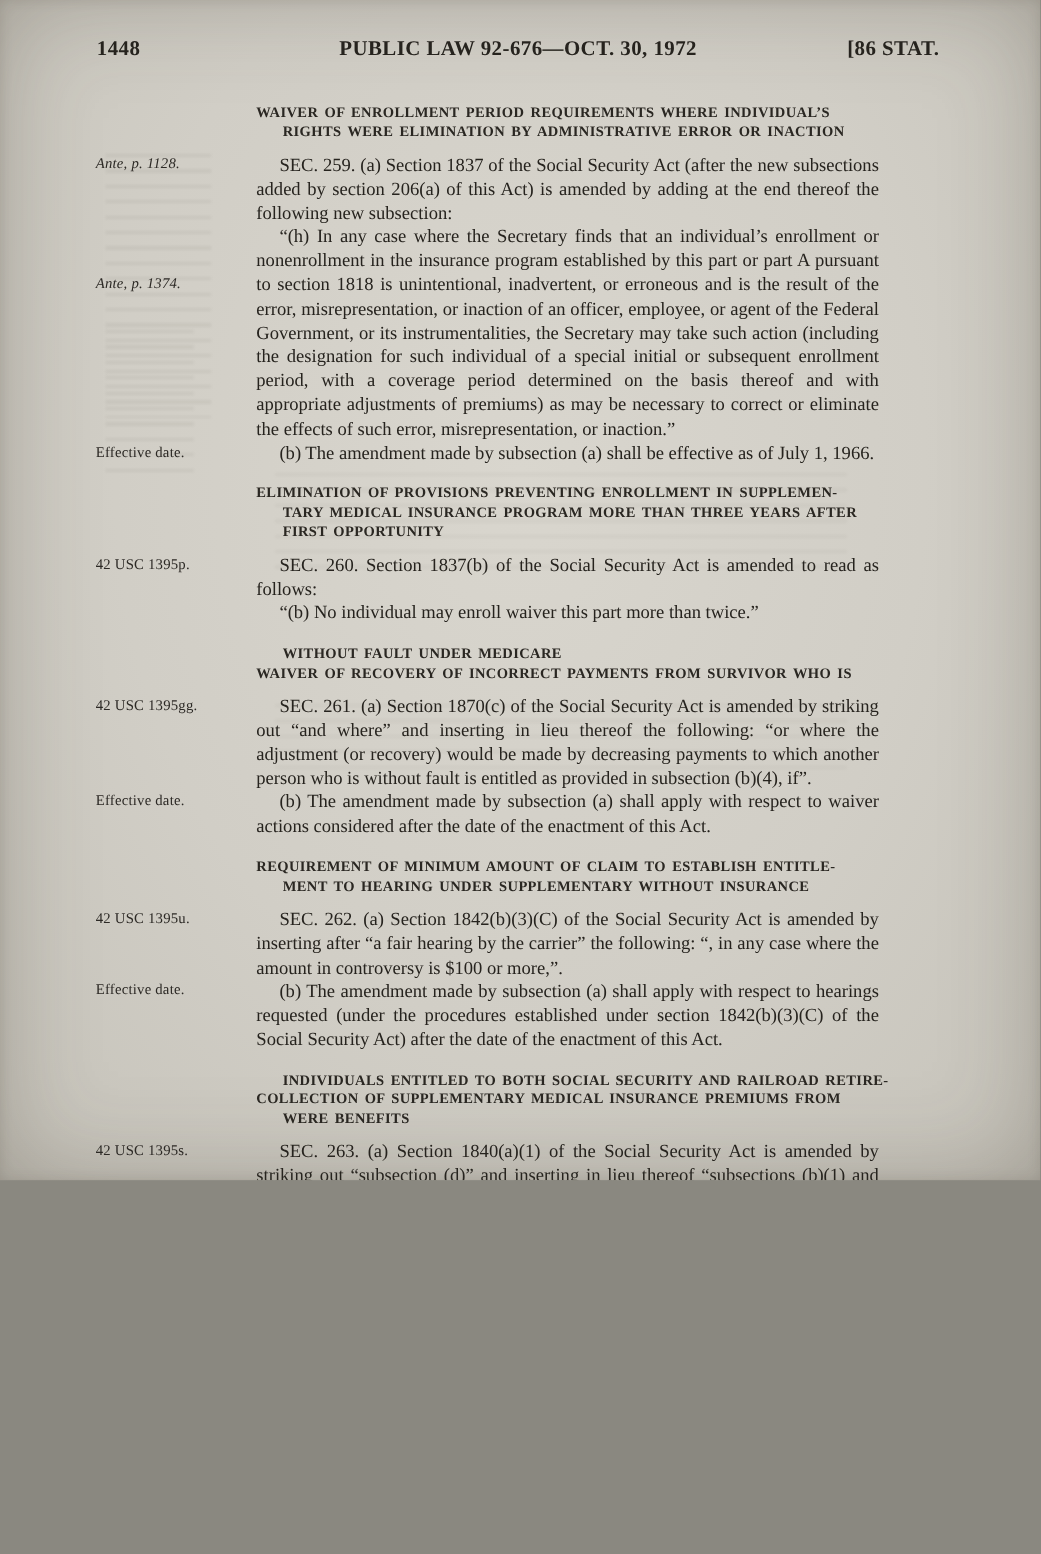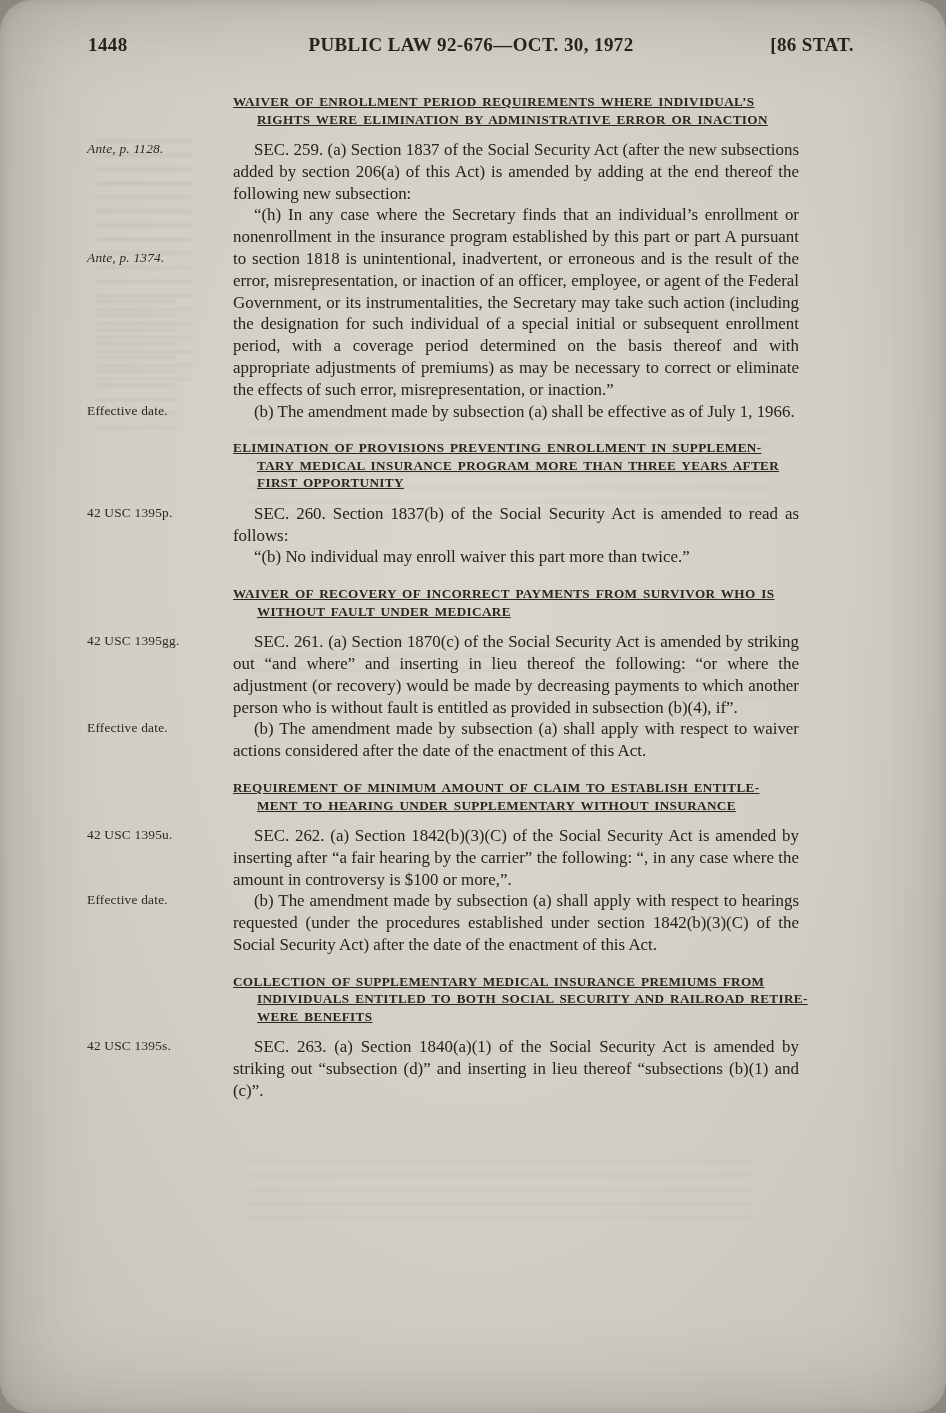--- a/index.html
+++ b/index.html
@@ -1,26 +1,25 @@
 <!DOCTYPE html>
 <html lang="en"><head>
 <meta charset="utf-8">
 <style>
   html,body{margin:0;padding:0;background:#8a8880;}
   .scan{
     position:relative;
-    width:946px;height:1413px;
+    width:946px;height:1073px;
     margin:0 auto;
     background:
       radial-gradient(ellipse at 50% 40%, #d9d6ce 0%, #d1cec6 55%, #c6c3ba 100%);
     box-shadow: inset 0 0 90px rgba(60,55,42,.28), inset 0 0 12px rgba(60,55,42,.15);
     overflow:hidden;
     font-family:"Liberation Serif","DejaVu Serif",serif;
     color:#26231e;
-    border-radius:32px;
   }
   
   .bleed{
     position:absolute;opacity:.07;filter:blur(1.4px);
     background:repeating-linear-gradient(180deg,#4a463c 0 3px,transparent 3px 14px);
     pointer-events:none;
   }
   .bleed.b1{left:96px;top:140px;width:96px;height:240px;}
   .bleed.b2{left:96px;top:300px;width:80px;height:130px;}
   .bleed.b3{left:250px;top:430px;width:520px;height:90px;opacity:.045;}
@@ -38,21 +37,21 @@
   .body-column{
     position:absolute;left:233px;top:76px;width:566px;
     font-size:16.9px;line-height:21.8px;text-align:justify;
   }
   .block{position:relative;}
   .block.heading{
     font-size:13.2px;line-height:17.5px;font-weight:bold;
     letter-spacing:.35px;word-spacing:2px;text-align:left;
     margin:17px 0 11px 0;color:#2a2722;
   }
-  .hline{white-space:nowrap;text-decoration:underline;}
+  .hline{white-space:nowrap;}
   .hline.cont{padding-left:24px;}
   .ptext{text-indent:21px;}
   .mnote{
     position:absolute;left:-146px;width:132px;
     font-size:13.4px;line-height:16px;text-align:left;text-indent:0;
     color:#2c2925;letter-spacing:.2px;
   }
   .mnote.it{font-style:italic;}
 </style>
 </head>
@@ -94,22 +93,22 @@
         <div class="hline cont">FIRST OPPORTUNITY</div>
       </div>
       <div class="block paragraph">
         <div class="ptext">SEC. 260. Section 1837(b) of the Social Security Act is amended to read as follows:</div>
         <div class="mnote" style="top: 2px;">42 USC 1395p.</div>
       </div>
       <div class="block paragraph">
         <div class="ptext">“(b) No individual may enroll waiver this part more than twice.”</div>
       </div>
       <div class="block heading">
+        <div class="hline cont">WITHOUT FAULT UNDER MEDICARE</div>
         <div class="hline">WAIVER OF RECOVERY OF INCORRECT PAYMENTS FROM SURVIVOR WHO IS</div>
-        <div class="hline cont">WITHOUT FAULT UNDER MEDICARE</div>
       </div>
       <div class="block paragraph">
         <div class="ptext">SEC. 261. (a) Section 1870(c) of the Social Security Act is amended by striking out “and where” and inserting in lieu thereof the following: “or where the adjustment (or recovery) would be made by decreasing payments to which another person who is without fault is entitled as provided in subsection (b)(4), if”.</div>
         <div class="mnote" style="top: 2px;">42 USC 1395gg.</div>
       </div>
       <div class="block paragraph">
         <div class="ptext">(b) The amendment made by subsection (a) shall apply with respect to waiver actions considered after the date of the enactment of this Act.</div>
         <div class="mnote" style="top: 2px;">Effective date.</div>
       </div>
       <div class="block heading">
@@ -118,22 +117,22 @@
       </div>
       <div class="block paragraph">
         <div class="ptext">SEC. 262. (a) Section 1842(b)(3)(C) of the Social Security Act is amended by inserting after “a fair hearing by the carrier” the following: “, in any case where the amount in controversy is $100 or more,”.</div>
         <div class="mnote" style="top: 2px;">42 USC 1395u.</div>
       </div>
       <div class="block paragraph">
         <div class="ptext">(b) The amendment made by subsection (a) shall apply with respect to hearings requested (under the procedures established under section 1842(b)(3)(C) of the Social Security Act) after the date of the enactment of this Act.</div>
         <div class="mnote" style="top: 2px;">Effective date.</div>
       </div>
       <div class="block heading">
+        <div class="hline cont">INDIVIDUALS ENTITLED TO BOTH SOCIAL SECURITY AND RAILROAD RETIRE-</div>
         <div class="hline">COLLECTION OF SUPPLEMENTARY MEDICAL INSURANCE PREMIUMS FROM</div>
-        <div class="hline cont">INDIVIDUALS ENTITLED TO BOTH SOCIAL SECURITY AND RAILROAD RETIRE-</div>
         <div class="hline cont">WERE BENEFITS</div>
       </div>
       <div class="block paragraph">
         <div class="ptext">SEC. 263. (a) Section 1840(a)(1) of the Social Security Act is amended by striking out “subsection (d)” and inserting in lieu thereof “subsections (b)(1) and (c)”.</div>
         <div class="mnote" style="top: 2px;">42 USC 1395s.</div>
       </div>
     </div>
 </div>
 
 </body></html>

